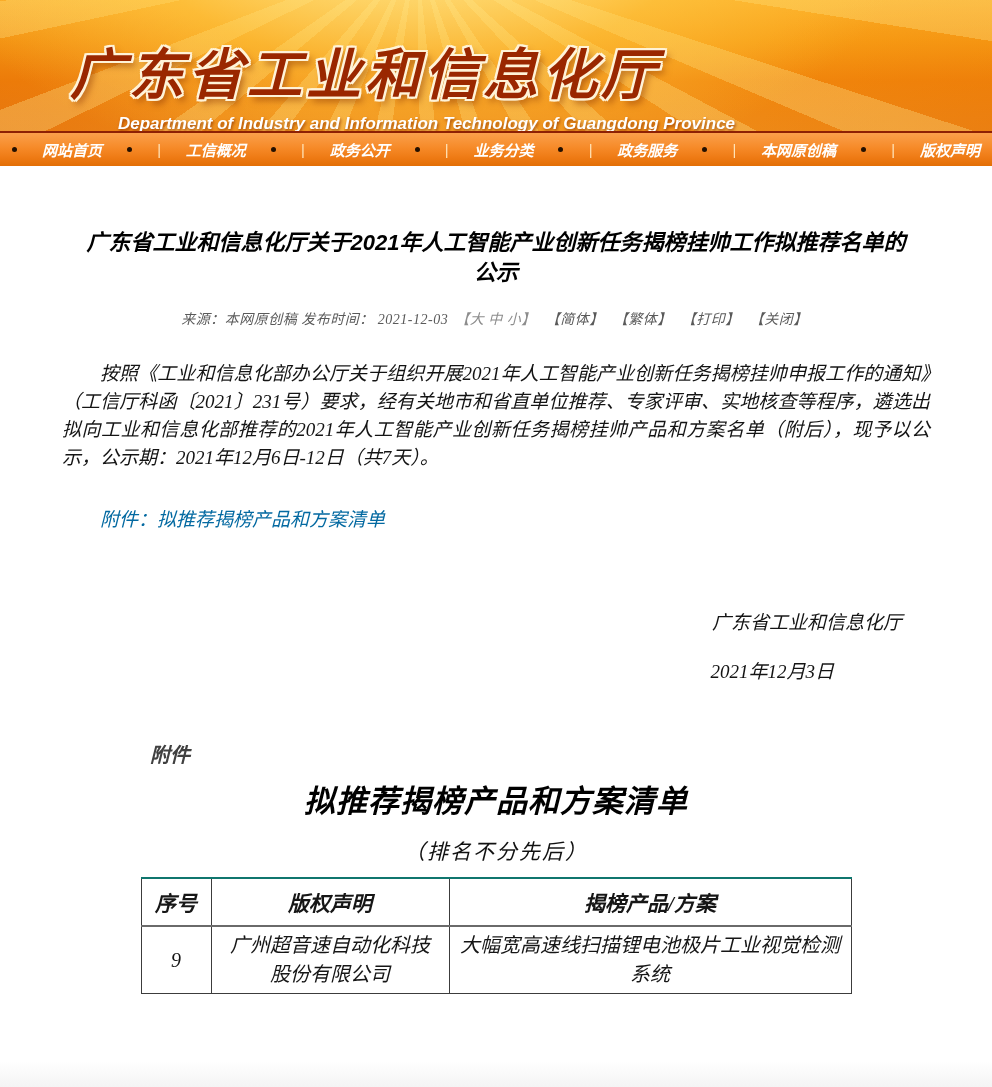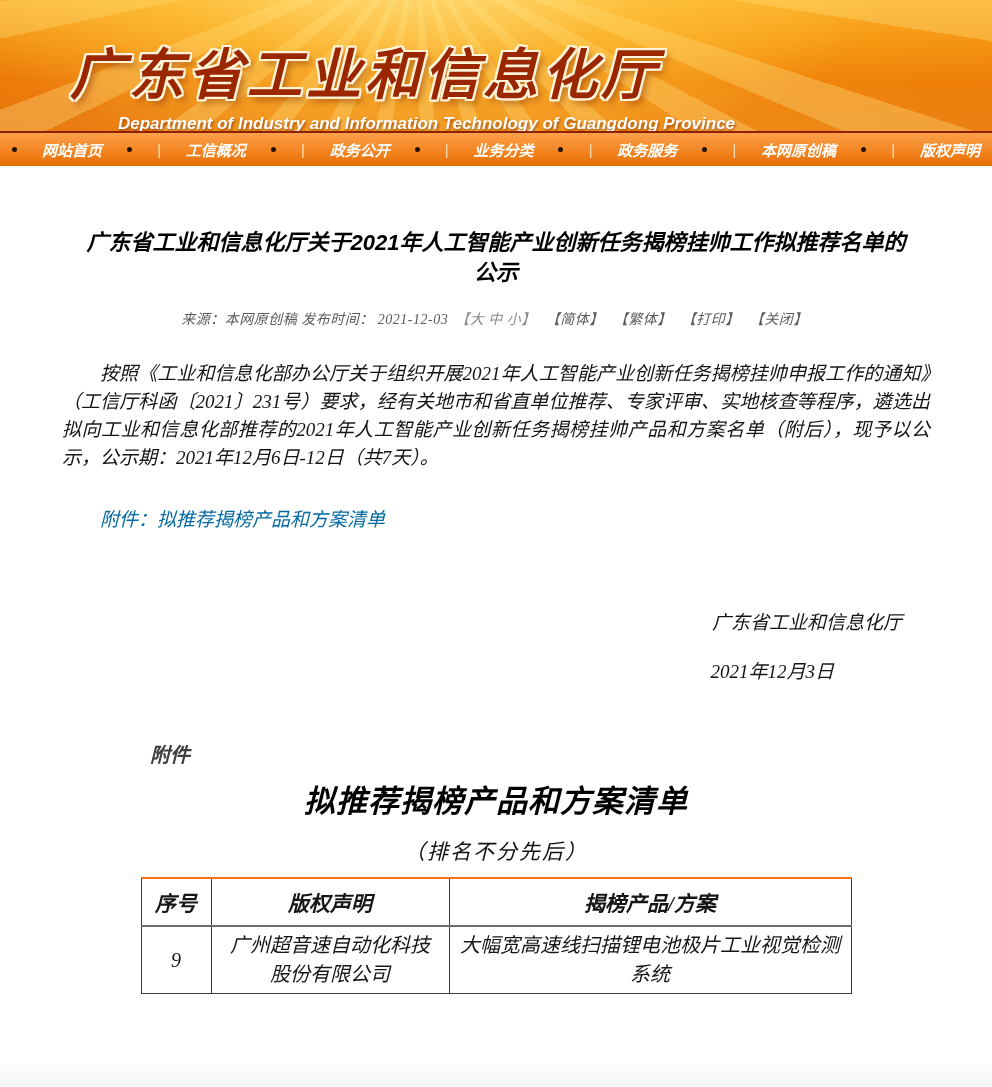--- a/index.html
+++ b/index.html
@@ -87,21 +87,21 @@
   table.att-table {
     width:710px; margin:12px auto 0 auto; border-collapse:collapse;
     table-layout:fixed;
   }
   .att-table th, .att-table td {
     border:1px solid #3c3c3c; text-align:center; vertical-align:middle;
     padding:4px 10px; color:#161616;
   }
   .att-table thead th {
     font-size:21px; font-weight:bold; height:48px;
-    border-top:2px solid #f97316; border-bottom:2px solid #6a6a6a;
+    border-top:2px solid #0f766e; border-bottom:2px solid #6a6a6a;
   }
   .att-table tbody td { font-size:20px; line-height:29px; height:57px; }
   .att-table .col-no { width:70px; }
   .att-table .col-unit { width:238px; }
   .att-table .col-product { width:402px; }
   .bottom-fade {
     position:absolute; left:0; bottom:0; width:992px; height:26px;
     background:linear-gradient(180deg,#ffffff,#f4f4f4);
   }
 </style>

